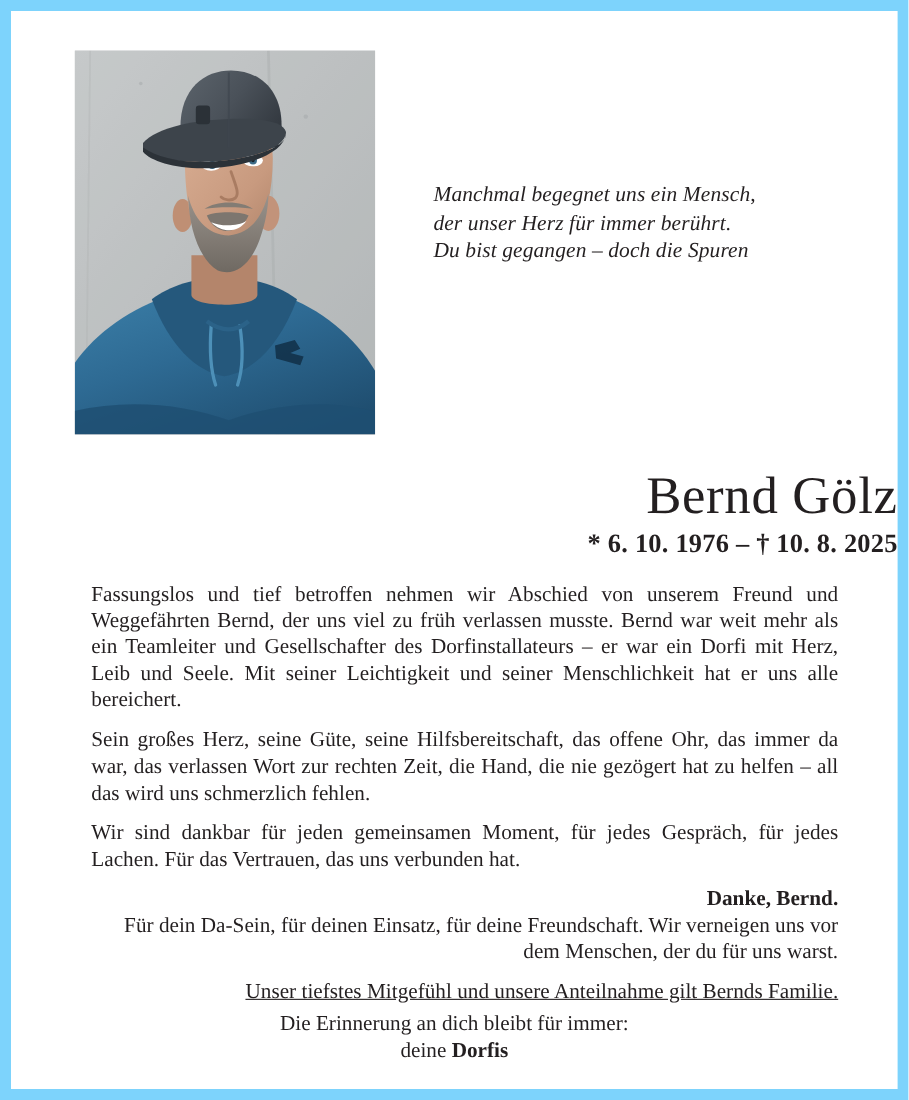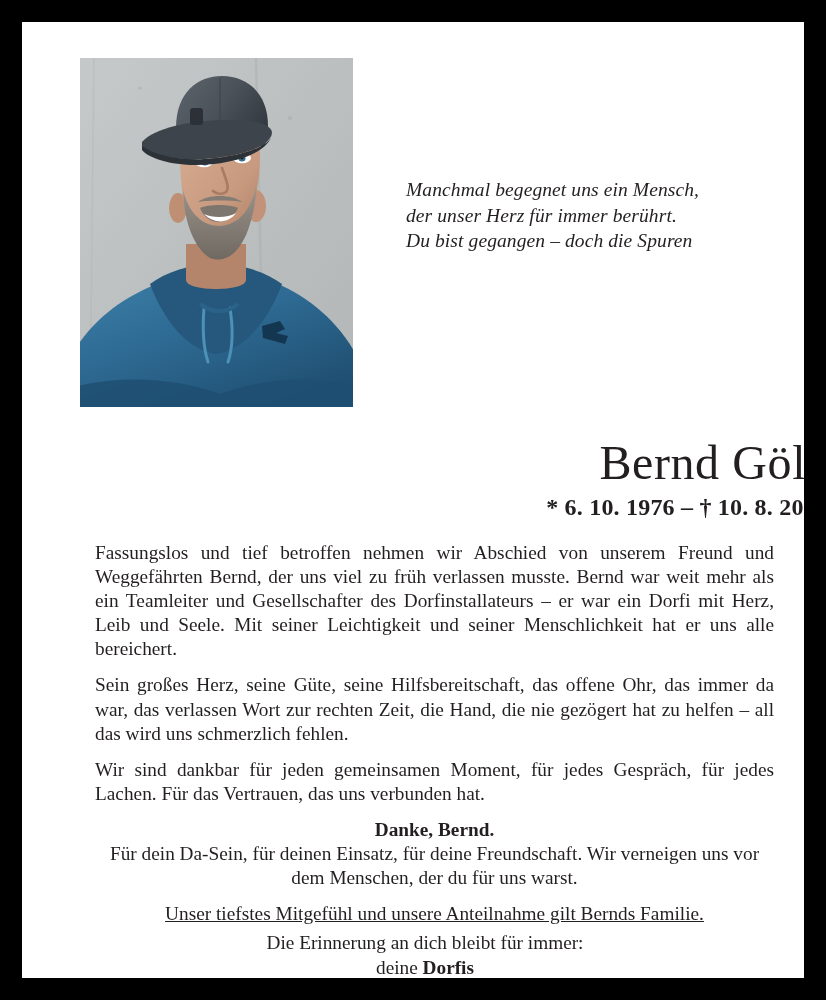--- a/index.html
+++ b/index.html
@@ -13,22 +13,22 @@
     font-family: "Liberation Serif", "DejaVu Serif", serif;
     -webkit-font-smoothing: antialiased;
   }
 
   
   .notice {
     position: relative;
     box-sizing: border-box;
     width: 826px;
     height: 1000px;
-    background: #000000;
-    padding: 22px;
+    background: #7dd3fc;
+    padding: 10px;
   }
   .notice-inner {
     position: relative;
     box-sizing: border-box;
     width: 100%;
     height: 100%;
     background: #ffffff;
     overflow: hidden;
   }
 
@@ -103,21 +103,21 @@
     line-height: 24.1px;
     margin: 0 0 12px 16px;
     letter-spacing: 0.01px;
   }
   .para:last-child { margin-bottom: 0; text-decoration: underline; }
   .para-thanks { margin-bottom: 12px; }
   .thanks-lead {
     display: block;
     font-weight: bold;
   }
-  .para-left { text-align: center; }
+  .para-left { text-align: right; }
 
   
   .closing {
     position: absolute;
     left: 0;
     top: 908px;
     width: 806px;
     text-align: center;
     color: #231f20;
     font-size: 19.3px;

